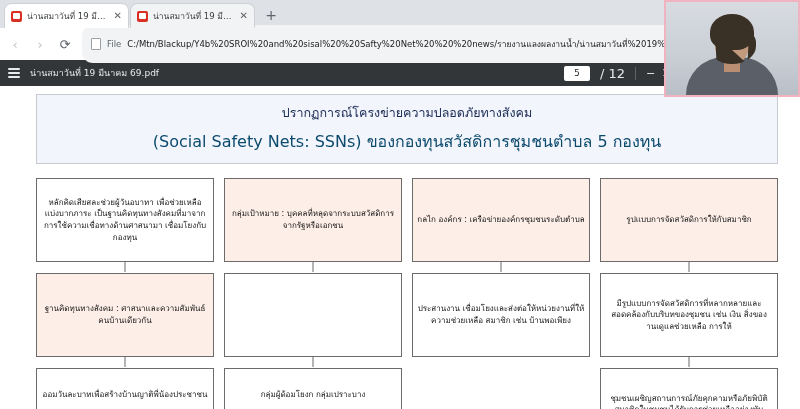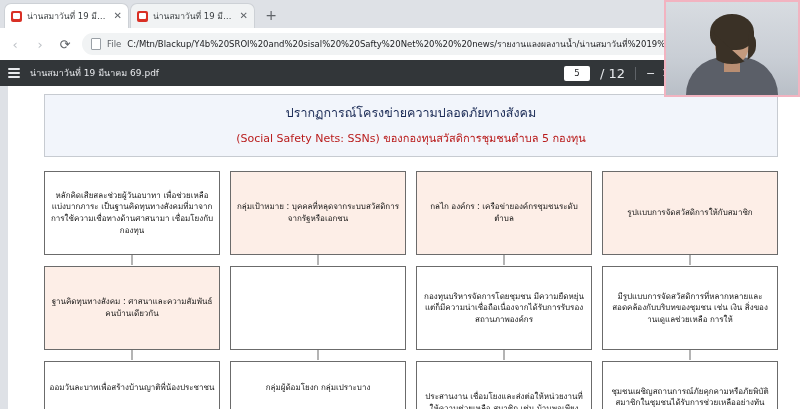--- a/index.html
+++ b/index.html
@@ -45,21 +45,21 @@
     font-size:14px; color:#5f6368;
   }
 
   .toolbar {
     height:32px; background:#ffffff; display:flex; align-items:center;
     padding:0 7px; gap:9px;
   }
   .navbtn { width:16px; height:16px; color:#5f6368; display:flex; align-items:center; justify-content:center; font-size:13px; }
   .navbtn.disabled { color:#bdc1c6; }
   .omnibox {
-    flex:1 1 auto; height:22px; background:#f1f3f4; border-radius:11px;
+    flex:1 1 auto; height:38px; background:#f1f3f4; border-radius:11px;
     display:flex; align-items:center; padding:0 9px; gap:6px;
     font-size:8.5px; color:#202124; overflow:hidden;
   }
   .omnibox .fileword { color:#5f6368; flex:0 0 auto; }
   .omnibox .urltext {
     white-space:nowrap; overflow:hidden; text-overflow:ellipsis;
     color:#202124; font-size:8.5px;
   }
   .doc-icon { width:10px; height:12px; background:#fff; border:1px solid #9aa0a6; border-radius:1px; flex:0 0 auto; }
 
@@ -77,30 +77,30 @@
     border-radius:2px; font-size:8.5px; display:flex;
     align-items:center; justify-content:center;
   }
   .pagetotal { font-size:13px; color:#e8eaed; }
   .zoomctl { display:flex; align-items:center; gap:7px; font-size:9px; }
   .zoomctl span.sym { font-size:11px; }
   .zoomval { font-size:9px; }
   .vsep { width:1px; height:13px; background:#5f6368; }
 
   
-  .stage { position:absolute; left:0; right:0; top:86px; bottom:0; background:#ffffff;margin-left:8px; }
+  .stage { position:absolute; left:0; right:0; top:86px; bottom:0; background:#ffffff; }
   .slide { position:absolute; left:36px; right:22px; top:8px; bottom:0; }
 
   .titlebox {
     border:1px solid #c7cbd1; background:#f2f5fb;
     padding:8px 6px 9px; text-align:center;
     font-family:"DejaVu Sans","Liberation Sans",sans-serif;
   }
   .title-l1 { font-size:12.5px; color:#1a2a55; margin-bottom:6px; }
-  .title-l2 { font-size:11px; color:#b91c1c; }
+  .title-l2 { font-size:16px; color:#0c4a6e; }
 
   .columns { display:flex; gap:10px; margin-top:14px; }
   .col { flex:1 1 0; display:flex; flex-direction:column; gap:11px; position:relative; }
 
   .node {
     border:1px solid #6b6b6b; background:#fdeee7;
     font-size:8px; line-height:1.45; color:#111;
     padding:5px 4px; text-align:center;
     position:relative;
   }
@@ -239,24 +239,20 @@
           </div>
 
         </div>
 
         <div class="col">
           <div class="node head tall">
             <span>กลไก องค์กร : เครือข่ายองค์กรชุมชนระดับตำบล</span>
             <span class="conn down"></span>
           </div>
           <div class="node plain tall">
-            <span>กองทุนบริหารจัดการโดยชุมชน มีความยืดหยุ่น แต่ก็มีความน่าเชื่อถือเนื่องจากได้รับการรับรองสถานภาพองค์กร</span>
-            <span class="conn down"></span>
-          </div>
-          <div class="node plain tall">
             <span>ประสานงาน เชื่อมโยงและส่งต่อให้หน่วยงานที่ให้ความช่วยเหลือ สมาชิก เช่น บ้านพอเพียง</span>
           </div>
         </div>
 
         <div class="col">
           <div class="node head tall">
             <span>รูปแบบการจัดสวัสดิการให้กับสมาชิก</span>
             <span class="conn down"></span>
           </div>
           <div class="node plain tall">

